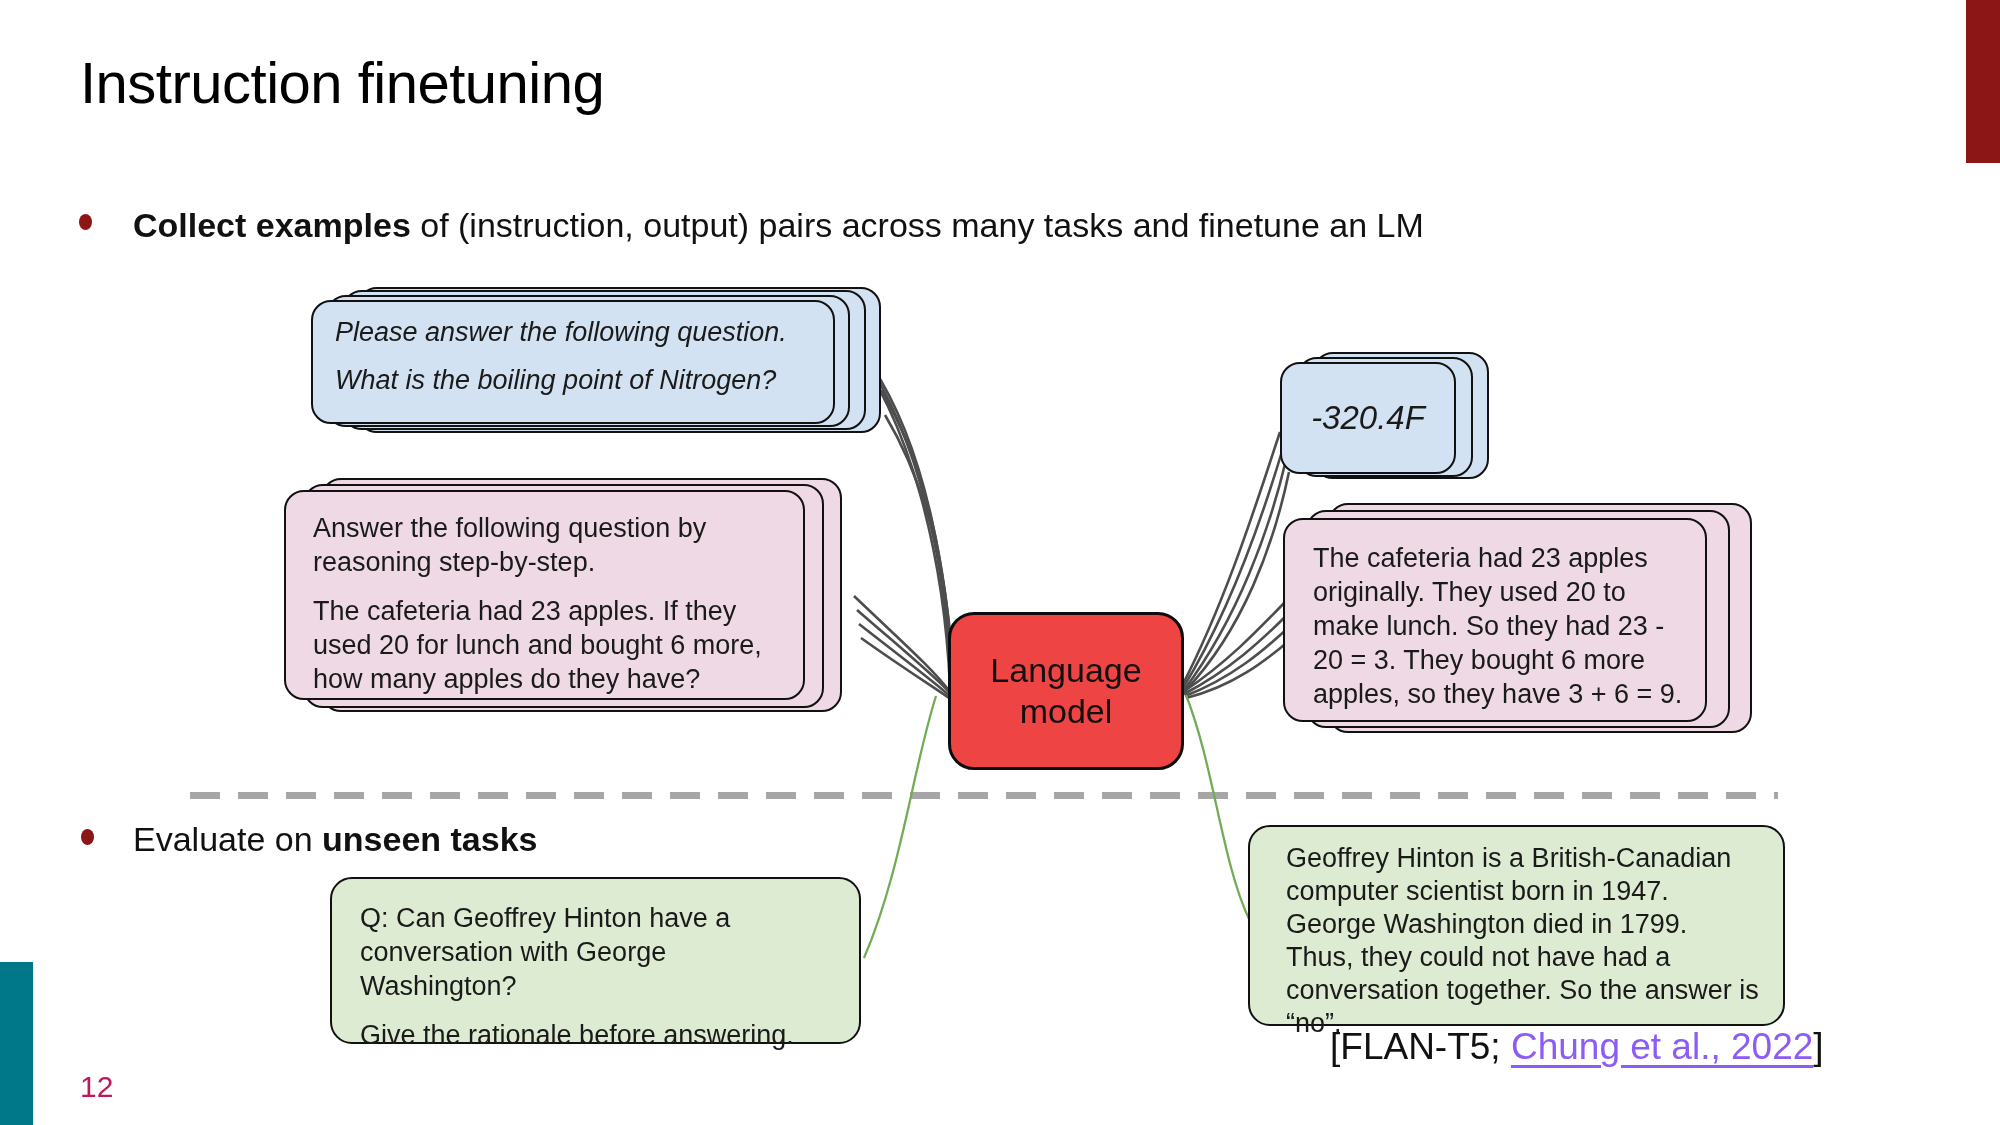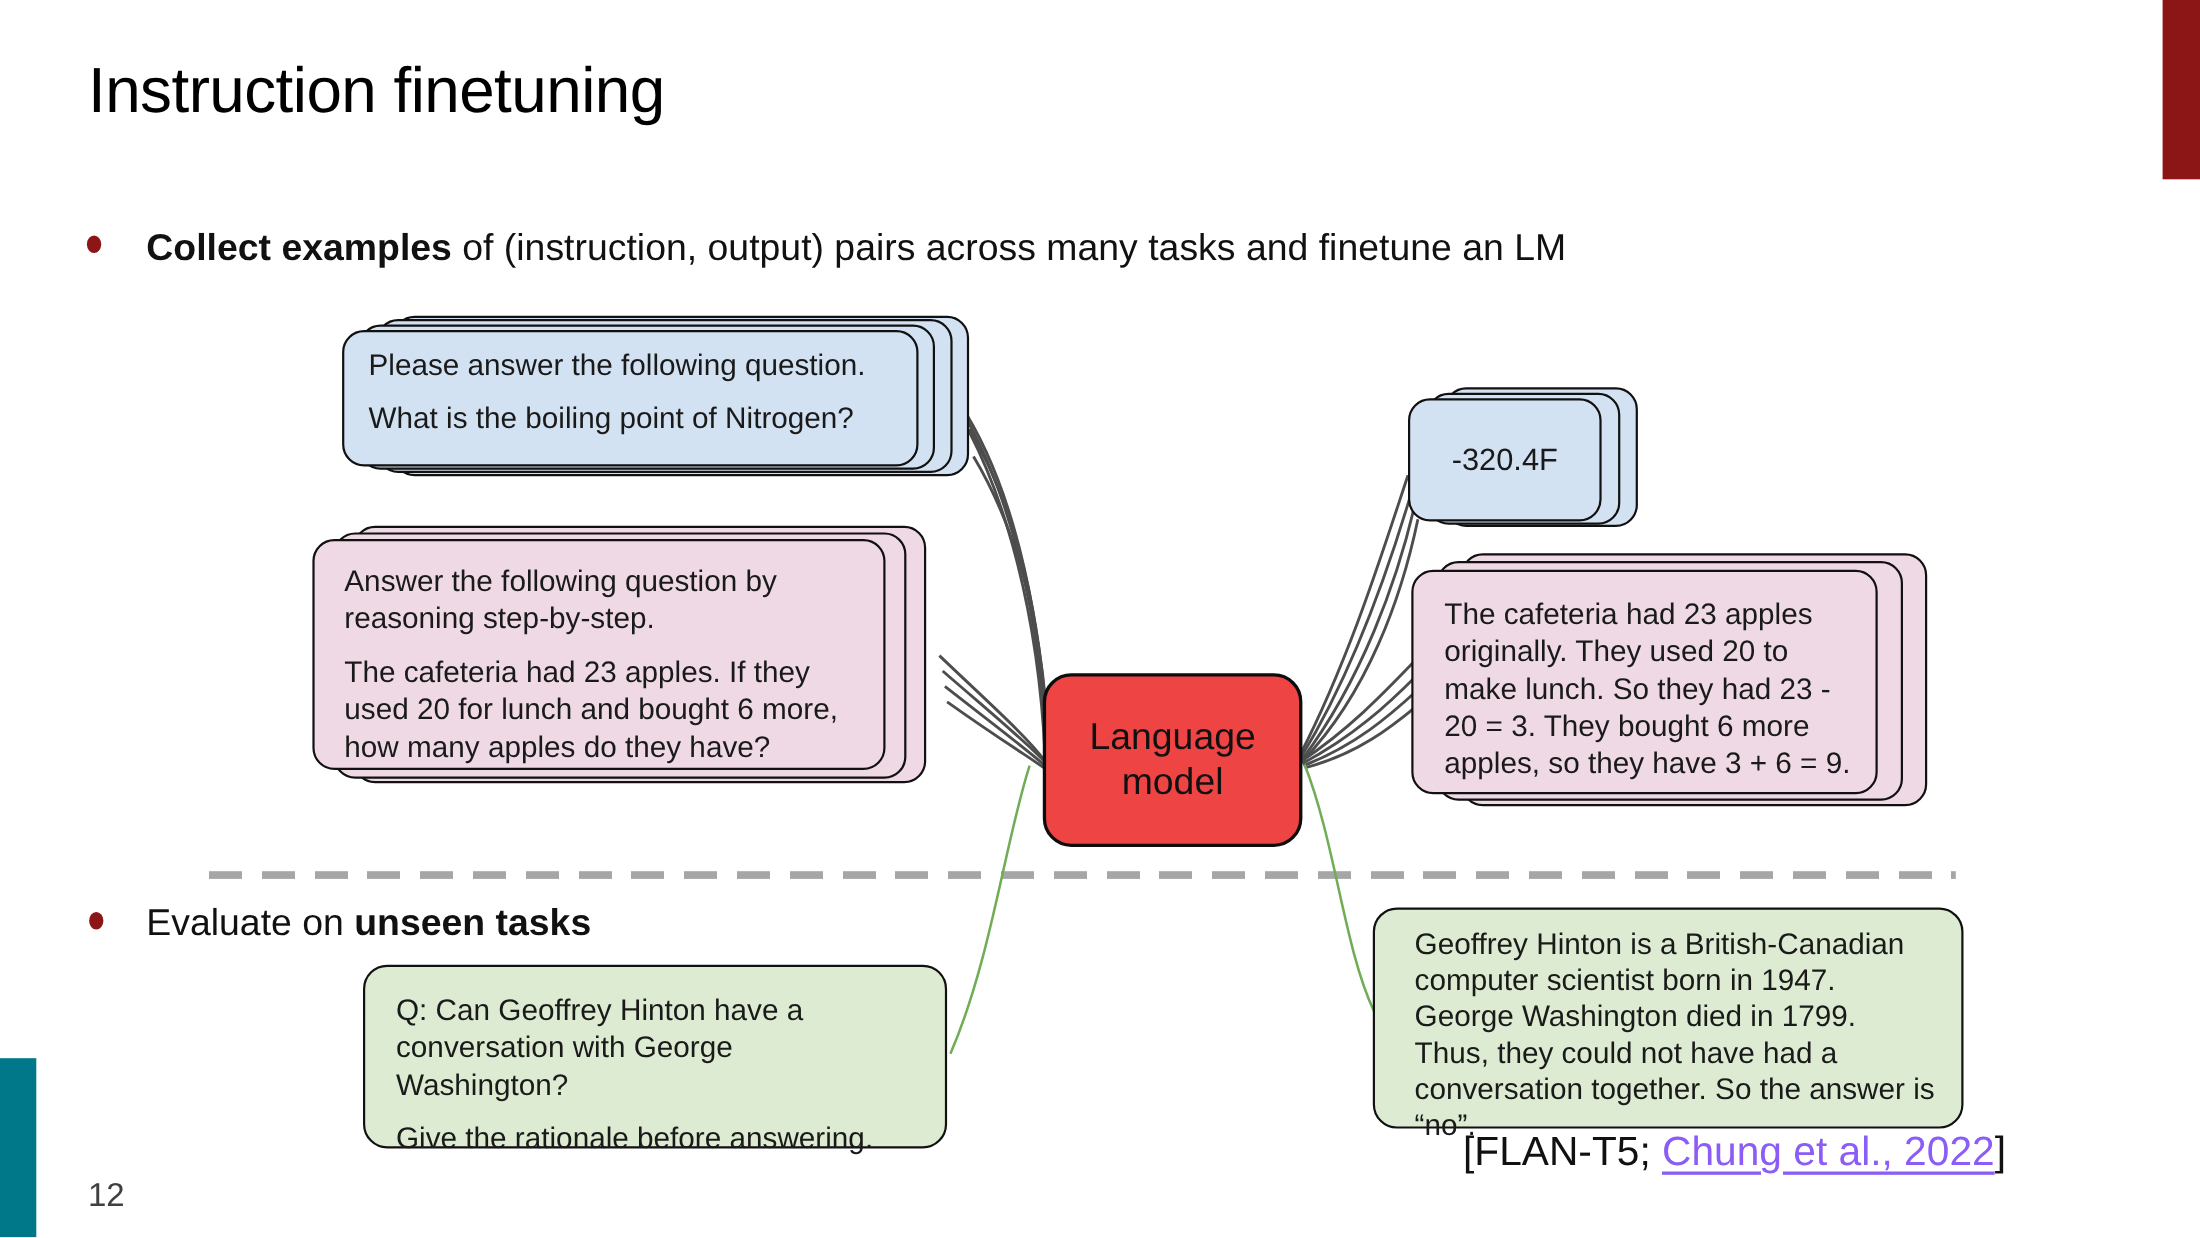--- a/index.html
+++ b/index.html
@@ -31,21 +31,21 @@
 
   
   .connectors{position:absolute;left:0;top:0;z-index:1;pointer-events:none;}
 
   
   .stack{position:absolute;z-index:2;}
   .layer,.card{
     position:absolute;border:2.5px solid #111111;border-radius:20px;box-sizing:border-box;
   }
   .card{left:0;top:0;width:100%;height:100%;}
-  .blue-bg{background:#D3E2F2;}
+  .blue-bg{background:#D3E2F2;font-style:italic;}
   .pink-bg{background:#EED9E4;border-radius:20px;}
   .green-bg{background:#DCEBD1;}
 
   .stack-blue-in{left:311px;top:300px;width:524px;height:124px;}
   .stack-blue-in .l4{left:46px;top:-13px;width:524px;height:146px;}
   .stack-blue-in .l3{left:31px;top:-10px;width:524px;height:140px;}
   .stack-blue-in .l2{left:15px;top:-5px;width:524px;height:132px;}
 
   .stack-pink-in{left:284px;top:490px;width:521px;height:210px;}
   .stack-pink-in .l3{left:37px;top:-12px;width:521px;height:234px;}
@@ -57,39 +57,39 @@
 
   .stack-pink-out{left:1283px;top:518px;width:424px;height:204px;}
   .stack-pink-out .l3{left:45px;top:-15px;width:424px;height:230px;}
   .stack-pink-out .l2{left:23px;top:-8px;width:424px;height:218px;}
 
   .card-text{font-size:27px;line-height:34px;color:#1a1a1a;}
   .stack-blue-in .card{padding:13px 20px 0 22px;}
   .stack-blue-in .card .para{margin:0 0 14px 0;}
   .stack-pink-in .card{padding:19px 40px 0 27px;}
   .stack-pink-in .card .para{margin:0 0 15px 0;}
-  .stack-blue-out .card{display:flex;align-items:center;justify-content:center;font-size:28px;}
+  .stack-blue-out .card{display:flex;align-items:center;justify-content:center;font-size:33px;}
   .stack-pink-out .card{padding:21px 20px 0 28px;}
 
   .single-card{position:absolute;z-index:2;border:2.5px solid #111111;border-radius:22px;box-sizing:border-box;}
   .green-q{left:330px;top:877px;width:531px;height:167px;padding:22px 46px 0 28px;}
   .green-q .para{margin:0 0 15px 0;}
   .green-a{left:1248px;top:825px;width:537px;height:201px;padding:15px 24px 0 36px;line-height:33px;}
 
   
   .lm-box{
     position:absolute;z-index:3;left:948px;top:612px;width:236px;height:158px;
     background:#ef4444;border:3px solid #0d0d0d;border-radius:26px;box-sizing:border-box;
     display:flex;align-items:center;justify-content:center;text-align:center;
     font-size:34px;line-height:41px;color:#111111;padding:0 28px;
   }
 
   .citation{position:absolute;left:1330px;top:1026px;font-size:37px;color:#111111;z-index:2;}
   .citation-link{color:#8b5cf6;text-decoration:underline;text-underline-offset:6px;cursor:pointer;}
-  .page-number{position:absolute;left:80px;top:1070px;font-size:30px;color:#404040;}
+  .page-number{position:absolute;left:80px;top:1070px;font-size:30px;color:#be185d;}
 </style>
 </head>
 <body>
 
 <div class="slide">
 
   <div class="corner-red"></div>
   <div class="corner-teal"></div>
 
   <div class="page-title">Instruction finetuning</div>

